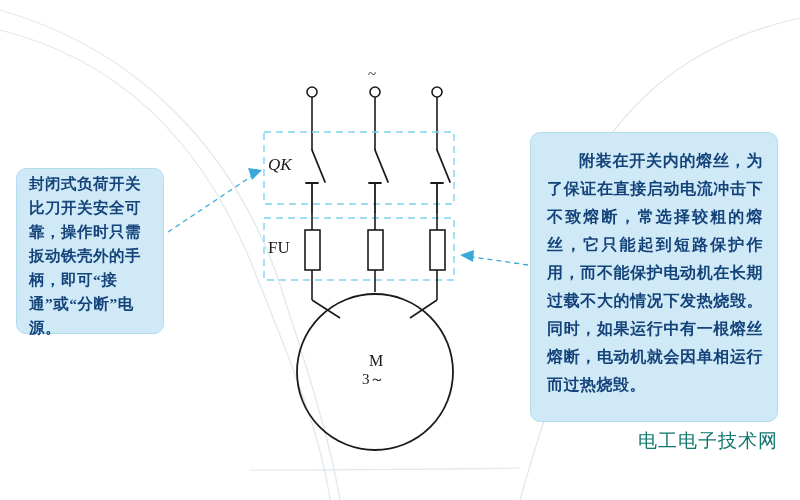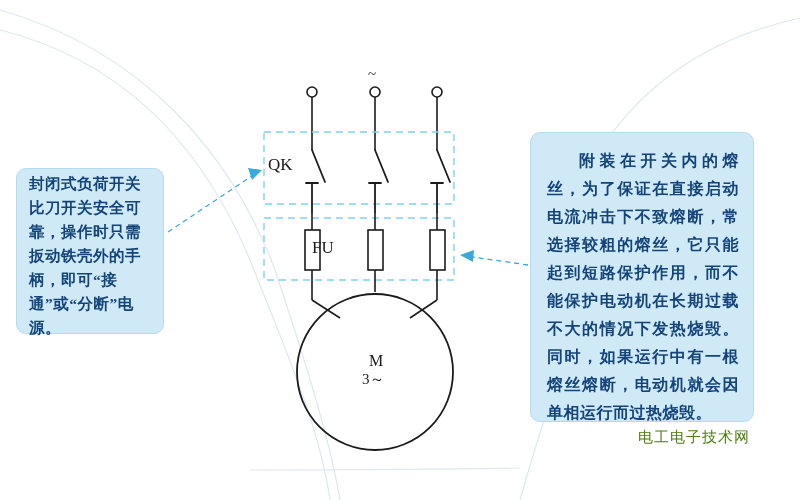--- a/index.html
+++ b/index.html
@@ -39,50 +39,50 @@
     top: 168px;
     width: 148px;
     height: 166px;
     padding: 3px 10px 10px 12px;
     font-size: 15.5px;
     line-height: 24px;
   }
   #callout-right {
     left: 530px;
     top: 132px;
-    width: 224px;
+    width: 248px;
     height: 290px;
     padding: 14px 14px 10px 16px;
     font-size: 16px;
     line-height: 28px;
     text-align: justify;
   }
   #callout-right .indent {
     display: block;
     text-indent: 2em;
   }
   
   .diag-label {
     position: absolute;
     color: #1b1b1b;
     font-family: "Liberation Serif", serif;
     font-size: 17px;
   }
-  #label-qk { left: 268px; top: 155px; }
-  #label-fu { left: 268px; top: 238px; margin-left: 44px; }
+  #label-qk { left: 268px; top: 155px; font-style: italic; }
+  #label-fu { left: 268px; top: 238px; }
   #label-ac { left: 368px; top: 66px; font-size: 15px; }
   #label-motor-m { left: 369px; top: 352px; font-size: 16px; }
   #label-motor-ph { left: 362px; top: 370px; font-size: 15px; }
   
   #watermark {
     position: absolute;
     left: 638px;
     top: 428px;
-    font-size: 15px;
-    color: #4d7c0f;
+    font-size: 19px;
+    color: #0f766e;
     letter-spacing: 1px;
     font-family: "Liberation Serif", serif;
     white-space: nowrap;
   }
 </style>
 </head>
 <body>
 
 <div id="page">
 

